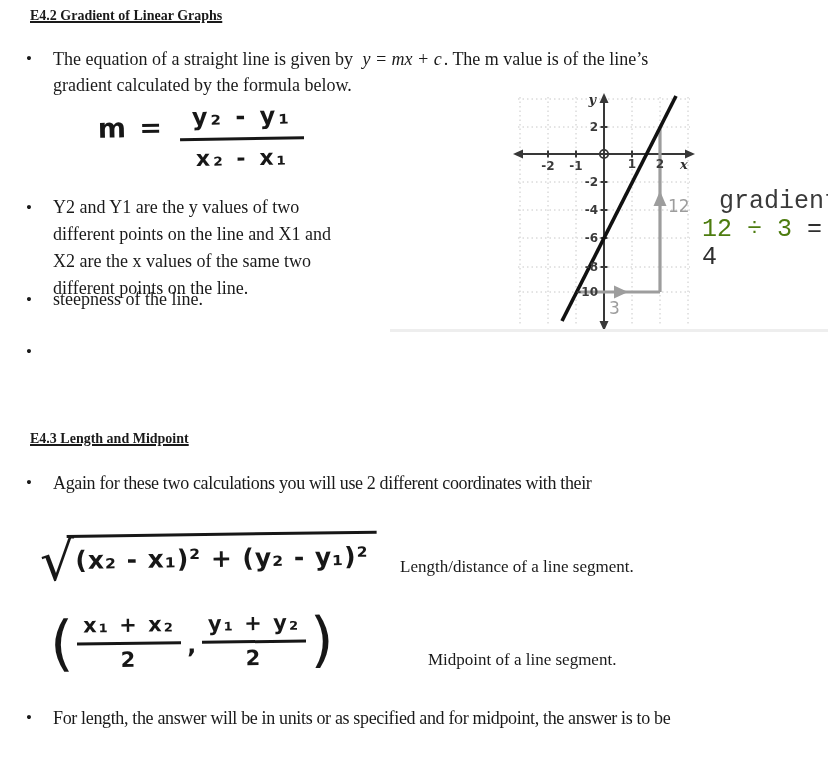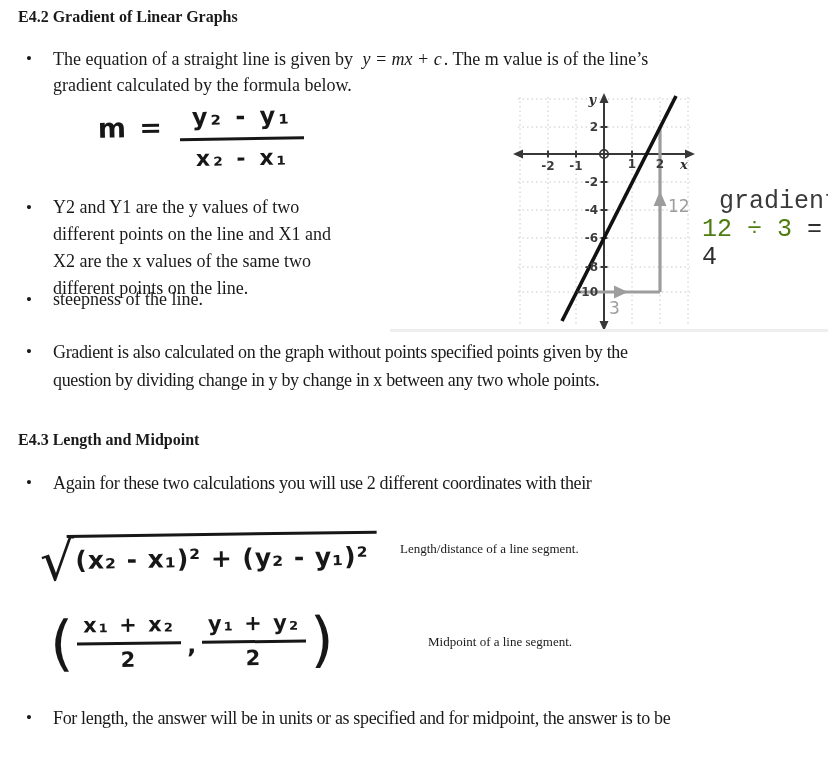--- a/index.html
+++ b/index.html
@@ -1,32 +1,32 @@
 <!DOCTYPE html>
 <html><head>
 <meta charset="utf-8">
 <style>
   html,body{margin:0;padding:0;background:#ffffff;}
   #page{position:relative;width:828px;height:768px;background:#fff;overflow:hidden;
         font-family:"Liberation Serif", serif;color:#1a1a1a;}
 
   .abs{position:absolute;}
 
-  .heading{font-size:16px;font-weight:bold;
-           text-decoration-thickness:1.5px;white-space:nowrap;}
+  .heading{font-size:14px;font-weight:bold;text-decoration:underline;
+           text-decoration-thickness:1.5px;white-space:nowrap;margin-left:12px;}
 
   .bullet{display:flex;font-size:18px;line-height:27px;}
   .bullet .marker{width:27px;flex:0 0 27px;font-size:17px;}
   .bullet .lines div{white-space:nowrap;}
   .lh26{line-height:26px;}
   .lh28{line-height:28px;}
   .condensed{letter-spacing:-0.35px;}
   .b1-math{font-style:italic;margin:0 2px 0 5px;}
 
-  .caption{font-size:13px;white-space:nowrap;}
+  .caption{font-size:17px;white-space:nowrap;margin-top:16px;}
 
   
   .hand{font-family:"DejaVu Sans", sans-serif;font-weight:700;color:#171717;}
   .formula-m{display:flex;align-items:flex-start;gap:16px;transform:rotate(-1deg);}
   .formula-m .lhs{font-size:27px;padding-top:8px;letter-spacing:2px;}
   .frac{display:inline-flex;flex-direction:column;align-items:center;}
   .frac .num{font-size:24px;padding:0 12px 7px;border-bottom:3px solid #171717;letter-spacing:3px;}
   .frac .den{font-size:22px;padding-top:5px;letter-spacing:3px;}
 
   .formula-sqrt{display:flex;align-items:flex-start;transform:rotate(-0.8deg);}
@@ -164,24 +164,20 @@
     <span class="marker">•</span>
     <span class="lines">
       <div>steepness of the line.</div>
     </span>
   </div>
 
   <div class="abs divider" style="left:390px;top:329px;width:438px;"></div>
 
   <div class="abs bullet lh28 condensed" style="left:26px;top:338px;width:790px;">
     <span class="marker">•</span>
-    <span class="lines">
-      <div>Gradient is also calculated on the graph without points specified points given by the</div>
-      <div>question by dividing change in y by change in x between any two whole points.</div>
-    </span>
   </div>
 
   <div class="abs heading" style="left:18px;top:431px;">E4.3 Length and Midpoint</div>
 
   <div class="abs bullet lh28 condensed" style="left:26px;top:469px;width:790px;">
     <span class="marker">•</span>
     <span class="lines">
       <div>Again for these two calculations you will use 2 different coordinates with their</div>
     </span>
   </div>

